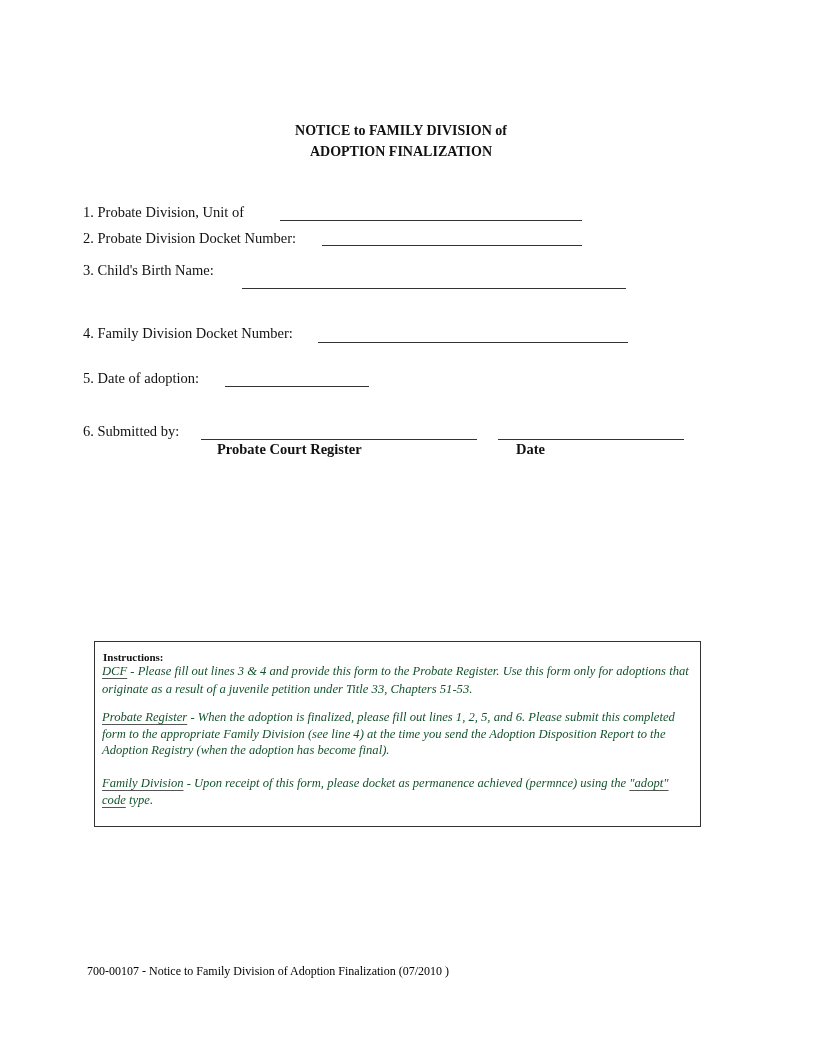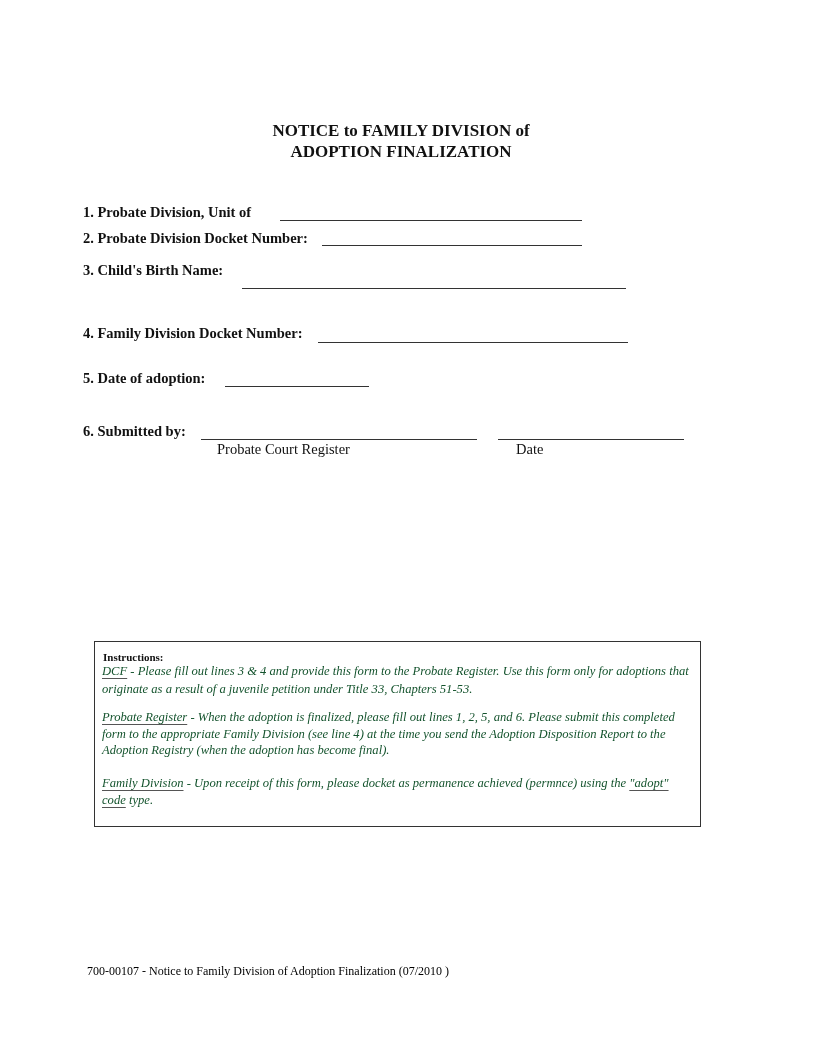--- a/index.html
+++ b/index.html
@@ -3,25 +3,25 @@
   <meta charset="utf-8">
   <style>
     html, body { margin: 0; padding: 0; background: #ffffff; }
     body {
       width: 816px; height: 1056px; position: relative; overflow: hidden;
       font-family: "Liberation Serif", "DejaVu Serif", serif; color: #111;
     }
     .abs { position: absolute; }
     .title {
       left: 0; width: 802px; text-align: center; font-weight: bold;
-      font-size: 17px; line-height: 21px;
+      font-size: 14px; line-height: 21px;
     }
-    .field-label { font-weight: bold; font-size: 14.5px; white-space: nowrap; }
+    .field-label { font-weight: normal; font-size: 14.5px; white-space: nowrap; }
     .line { height: 0; border-top: 1.4px solid #333; }
-    .sub-label { font-weight: normal; font-size: 14.5px; white-space: nowrap; }
+    .sub-label { font-weight: bold; font-size: 14.5px; white-space: nowrap; }
     .instr-box {
       left: 94px; top: 641px; width: 607px; height: 186px;
       border: 1.3px solid #333; box-sizing: border-box;
     }
     .instr-title {
       font-weight: bold; font-size: 11px; left: 103px; top: 651px;
     }
     .instr-p {
       left: 102px; width: 590px; font-style: italic; font-size: 12.6px;
       line-height: 18px; color: #14532d;

